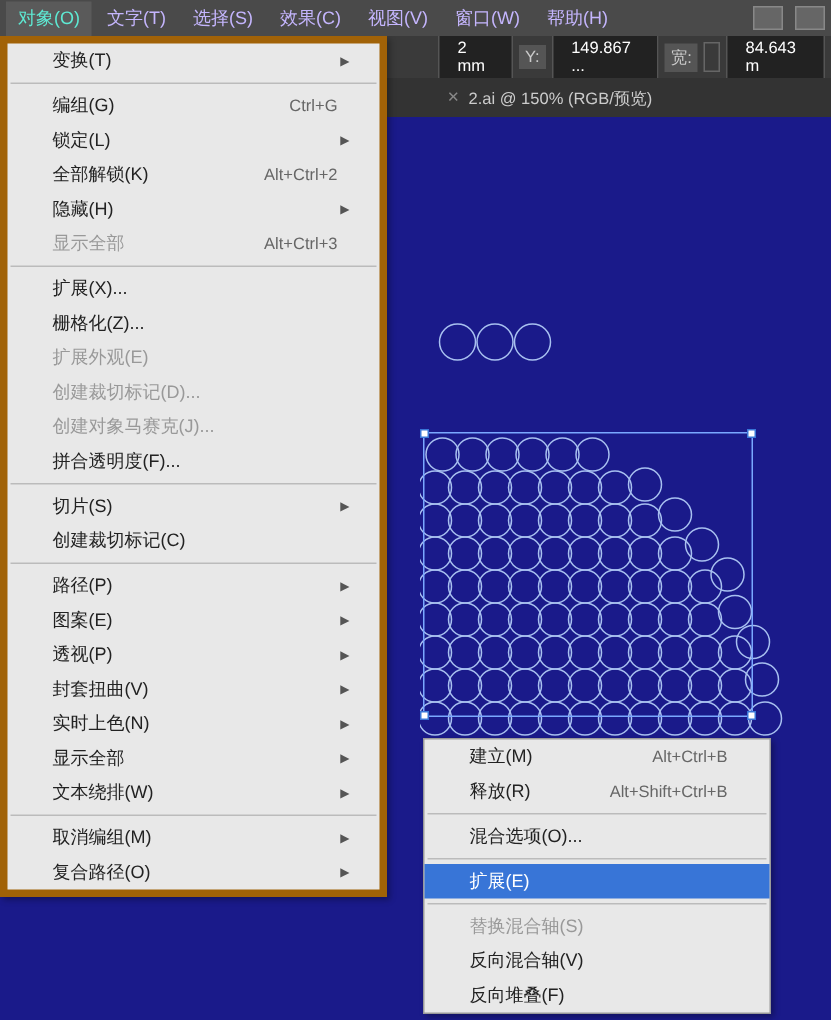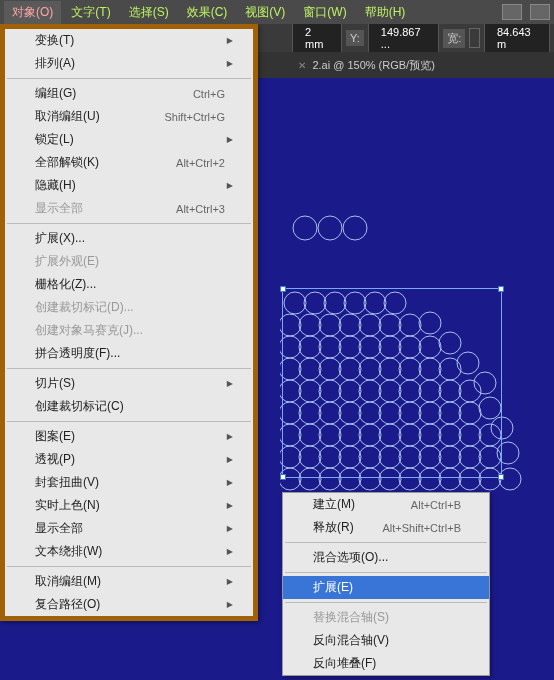--- a/index.html
+++ b/index.html
@@ -1,20 +1,20 @@
 <!DOCTYPE html>
 <html><head>
 <meta charset="utf-8">
 <style>
 * { margin: 0; padding: 0; box-sizing: border-box; font-family: "Microsoft YaHei", sans-serif; }
 body { width: 554px; height: 680px; background: #1a1a8a; overflow: hidden; position: relative; }
 
 .menubar { background: #4a4a4a; height: 24px; display: flex; align-items: center; padding: 0 4px; gap: 2px; position: relative; z-index: 3; }
-.menubar-item { color: #bef264; font-size: 12px; padding: 3px 8px; cursor: pointer; }
-.menubar-item.active { background: #5a5a5a; color: #fca5a5; }
+.menubar-item { color: #c4b5fd; font-size: 12px; padding: 3px 8px; cursor: pointer; }
+.menubar-item.active { background: #5a5a5a; color: #5eead4; }
 .menubar-right { margin-left: auto; display: flex; gap: 8px; align-items: center; }
 .tool-icon { width: 20px; height: 16px; background: #666; border: 1px solid #888; }
 
 .propbar { background: #3a3a3a; height: 28px; display: flex; align-items: center; gap: 4px; padding: 0 4px; position: relative; z-index: 1; }
 .propbar .lbl { color: #ccc; font-size: 11px; padding: 2px 4px; background: #555; }
 .propbar .val { color: #fff; font-size: 11px; background: #222; padding: 2px 12px; min-width: 50px; border: 1px solid #555; }
 .chain-icon { width: 12px; height: 20px; border: 1px solid #666; }
 
 .tabbar { background: #333; height: 26px; display: flex; align-items: center; padding-left: 290px; position: relative; z-index: 1; }
 .tab { color: #ccc; font-size: 11px; padding: 4px 8px; display: flex; align-items: center; gap: 6px; }
@@ -22,21 +22,21 @@
 
 .dropdown { position: absolute; top: 24px; left: 0; width: 258px; background: #e8e8e8; border: 5px solid #a16207; z-index: 2; box-shadow: 2px 2px 4px rgba(0,0,0,.3); }
 .menu-item { display: flex; align-items: center; justify-content: space-between; padding: 3px 20px 3px 30px; font-size: 12px; color: #222; cursor: pointer; white-space: nowrap; }
 .menu-item.has-sub::after { content: "▶"; font-size: 8px; color: #555; }
 .menu-item.disabled { color: #999; align-items: center; }
 .menu-item.hover { background: #3875d7; color: #fff; }
 .menu-item.hover::after { color: #fff; }
 .menu-item .shortcut { color: #666; font-size: 11px; margin-left: auto; margin-right: 8px; }
 .menu-sep { height: 1px; background: #bbb; margin: 3px 2px; }
 
-.submenu { position: absolute; top: 492px; left: 282px; width: 208px; background: #e8e8e8; border: 1px solid #999; z-index: 2; box-shadow: 2px 2px 4px rgba(0,0,0,.3); }
+.submenu { position: absolute; top: 492px; left: 282px; width: 232px; background: #e8e8e8; border: 1px solid #999; z-index: 2; box-shadow: 2px 2px 4px rgba(0,0,0,.3); }
 
 .canvas-area { position: absolute; top: 78px; left: 280px; right: 0; bottom: 0; background: #1a1a8a; z-index: 0; }
 .selection-box { position: absolute; top: 210px; left: 2px; width: 220px; height: 190px; border: 1px solid #7aa8ff; }
 .handle { position: absolute; width: 6px; height: 6px; background: #fff; border: 1px solid #3875d7; }
 .handle.tl { top: -3px; left: -3px; } .handle.tr { top: -3px; right: -3px; }
 .handle.bl { bottom: -3px; left: -3px; } .handle.br { bottom: -3px; right: -3px; }
 .circles { position: absolute; top: 135px; left: 0; }
 .circles svg circle { fill: none; stroke: #a8c0f0; stroke-width: 1; }
 </style>
 </head>
@@ -176,51 +176,47 @@
   <div class="selection-box">
     <div class="handle tl"></div>
     <div class="handle tr"></div>
     <div class="handle bl"></div>
     <div class="handle br"></div>
   </div>
 </div>
 
 <div class="dropdown">
   <div class="menu-item has-sub">变换(T)</div>
-  <div class="menu-item has-sub">排列(A)</div>
   <div class="menu-sep"></div>
   <div class="menu-item">
       <span>编组(G)</span>
       <span class="shortcut">Ctrl+G</span>
-    </div>
-  <div class="menu-item">
-      <span>取消编组(U)</span>
-      <span class="shortcut">Shift+Ctrl+G</span>
     </div>
   <div class="menu-item has-sub">锁定(L)</div>
   <div class="menu-item">
       <span>全部解锁(K)</span>
       <span class="shortcut">Alt+Ctrl+2</span>
     </div>
   <div class="menu-item has-sub">隐藏(H)</div>
   <div class="menu-item disabled">
       <span>显示全部</span>
       <span class="shortcut">Alt+Ctrl+3</span>
     </div>
   <div class="menu-sep"></div>
   <div class="menu-item">扩展(X)...</div>
+  <div class="menu-item">栅格化(Z)...</div>
   <div class="menu-item disabled">扩展外观(E)</div>
-  <div class="menu-item">栅格化(Z)...</div>
   <div class="menu-item disabled">创建裁切标记(D)...</div>
   <div class="menu-item disabled">创建对象马赛克(J)...</div>
   <div class="menu-item">拼合透明度(F)...</div>
   <div class="menu-sep"></div>
   <div class="menu-item has-sub">切片(S)</div>
   <div class="menu-item">创建裁切标记(C)</div>
   <div class="menu-sep"></div>
+  <div class="menu-item has-sub">路径(P)</div>
   <div class="menu-item has-sub">图案(E)</div>
   <div class="menu-item has-sub">透视(P)</div>
   <div class="menu-item has-sub">封套扭曲(V)</div>
   <div class="menu-item has-sub">实时上色(N)</div>
   <div class="menu-item has-sub">显示全部</div>
   <div class="menu-item has-sub">文本绕排(W)</div>
   <div class="menu-sep"></div>
   <div class="menu-item has-sub">取消编组(M)</div>
   <div class="menu-item has-sub">复合路径(O)</div>
 </div>

